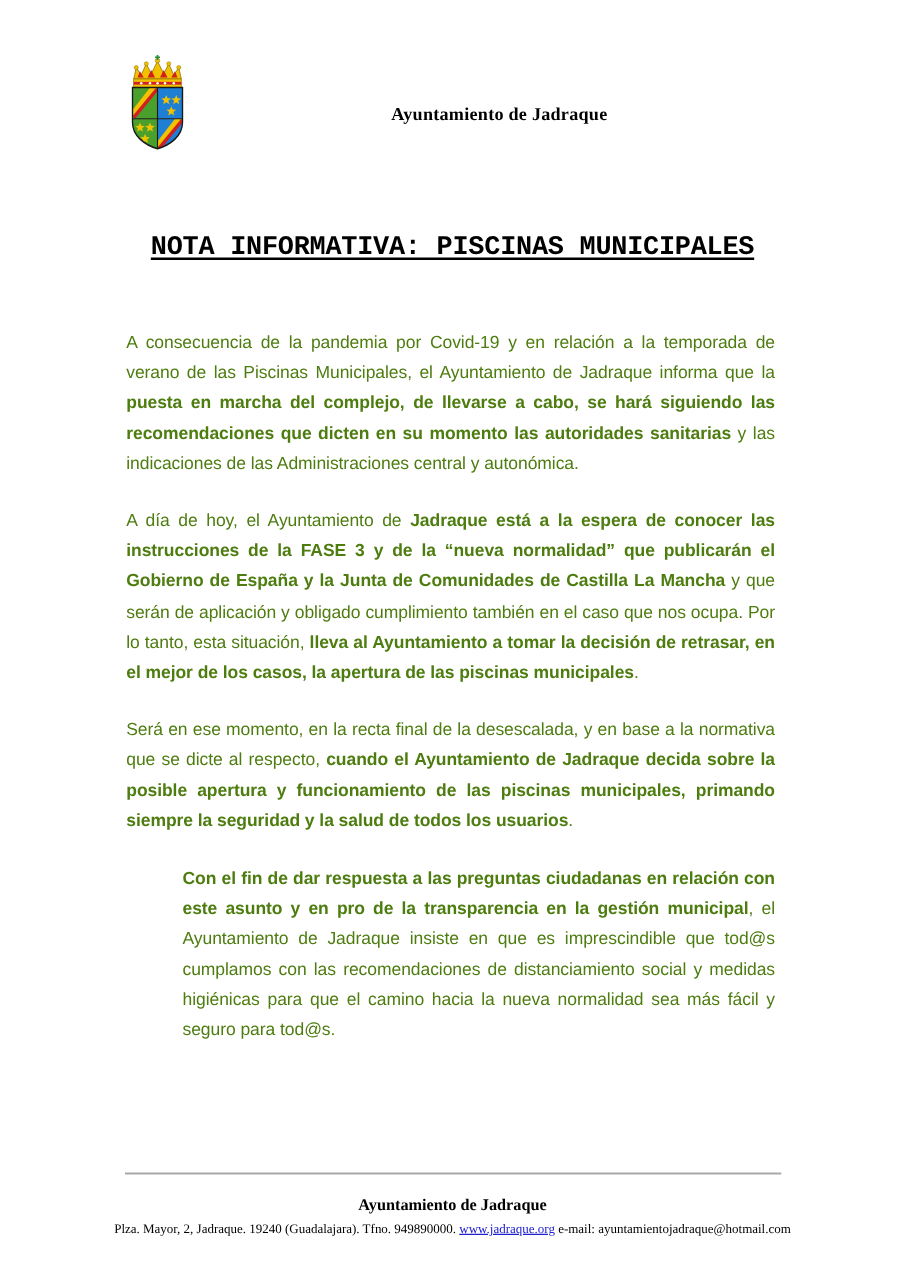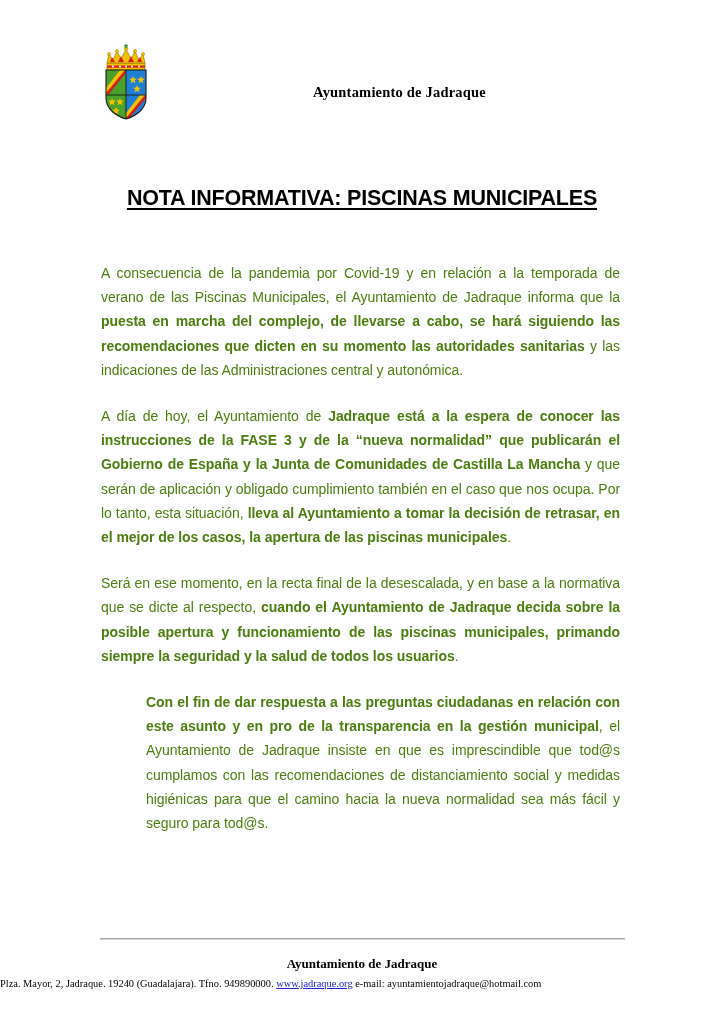--- a/index.html
+++ b/index.html
@@ -55,21 +55,21 @@
     box-sizing: border-box;
   }
 
   
   .main-heading {
     position: absolute;
     top: 186px;
     left: 0;
     width: 724px;
     text-align: center;
-    font-family: Liberation Sans, sans-serif;
+    font-family: Liberation Mono, monospace;
     font-weight: bold;
     font-size: 21.5px;
     letter-spacing: -0.2px;
     color: #000;
   }
   .main-heading span.u {
     text-decoration: underline;
     text-underline-offset: 3px;
     text-decoration-thickness: 2px;
   }
@@ -118,20 +118,21 @@
     font-family: "Liberation Serif", serif;
     font-weight: bold;
     font-size: 13px;
     color: #000;
   }
   .footer-address {
     position: absolute;
     left: 0;
     top: 40px;
     width: 724px;
+    text-align: center;
     font-family: "Liberation Serif", serif;
     font-size: 10.4px;
     color: #000;
     white-space: nowrap;
   }
   .footer-address a,
   .footer-link {
     color: #2020cf;
     text-decoration: underline;
   }

